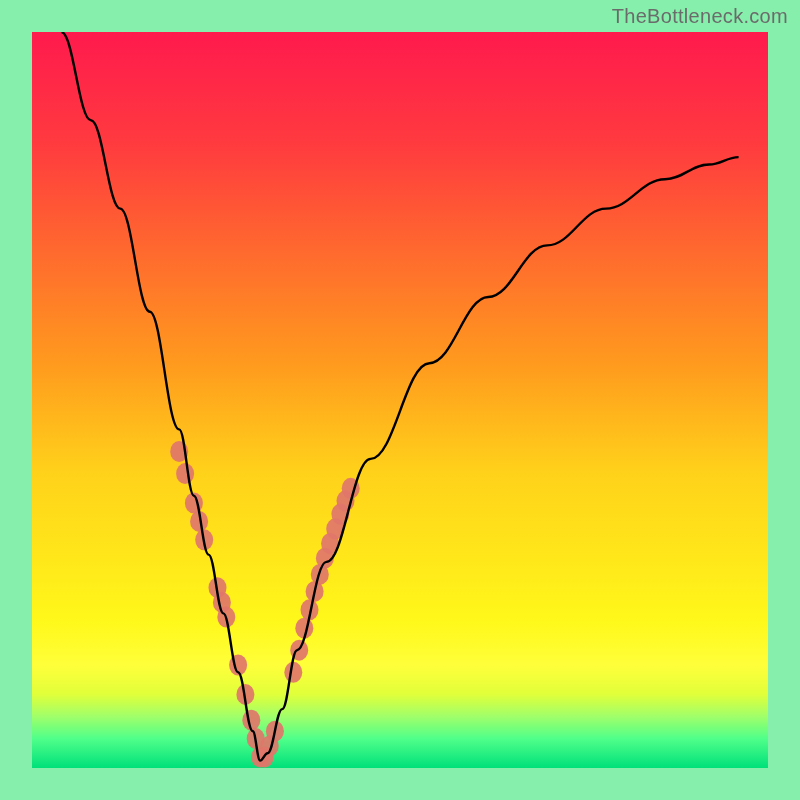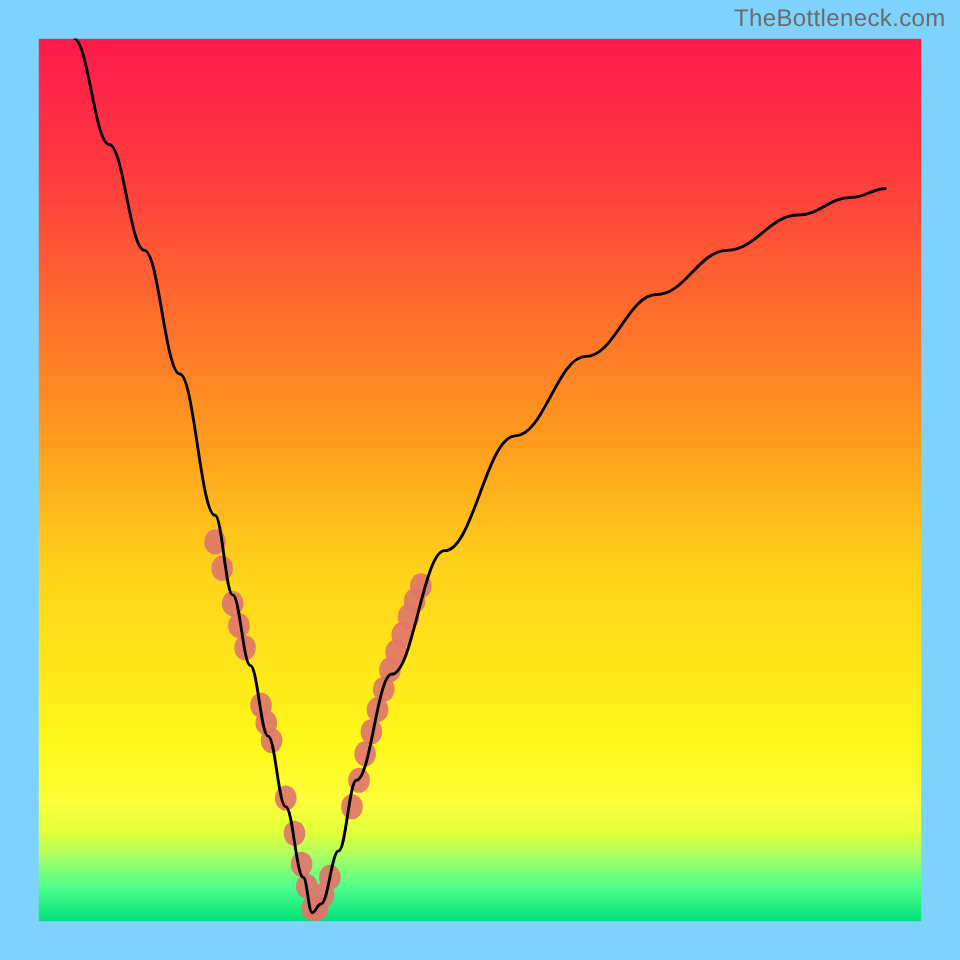--- a/index.html
+++ b/index.html
@@ -8,21 +8,21 @@
     width: 800px;
     height: 800px;
     overflow: hidden;
     background: #000;
     font-family: Arial, Helvetica, sans-serif;
   }
   .frame {
     position: relative;
     width: 800px;
     height: 800px;
-    background: #7dd3fc;
+    background: #86efac;
   }
   .plot-area {
     position: absolute;
     left: 32px;
     top: 32px;
     width: 736px;
     height: 736px;
     overflow: hidden;
   }
   .gradient-bg {

